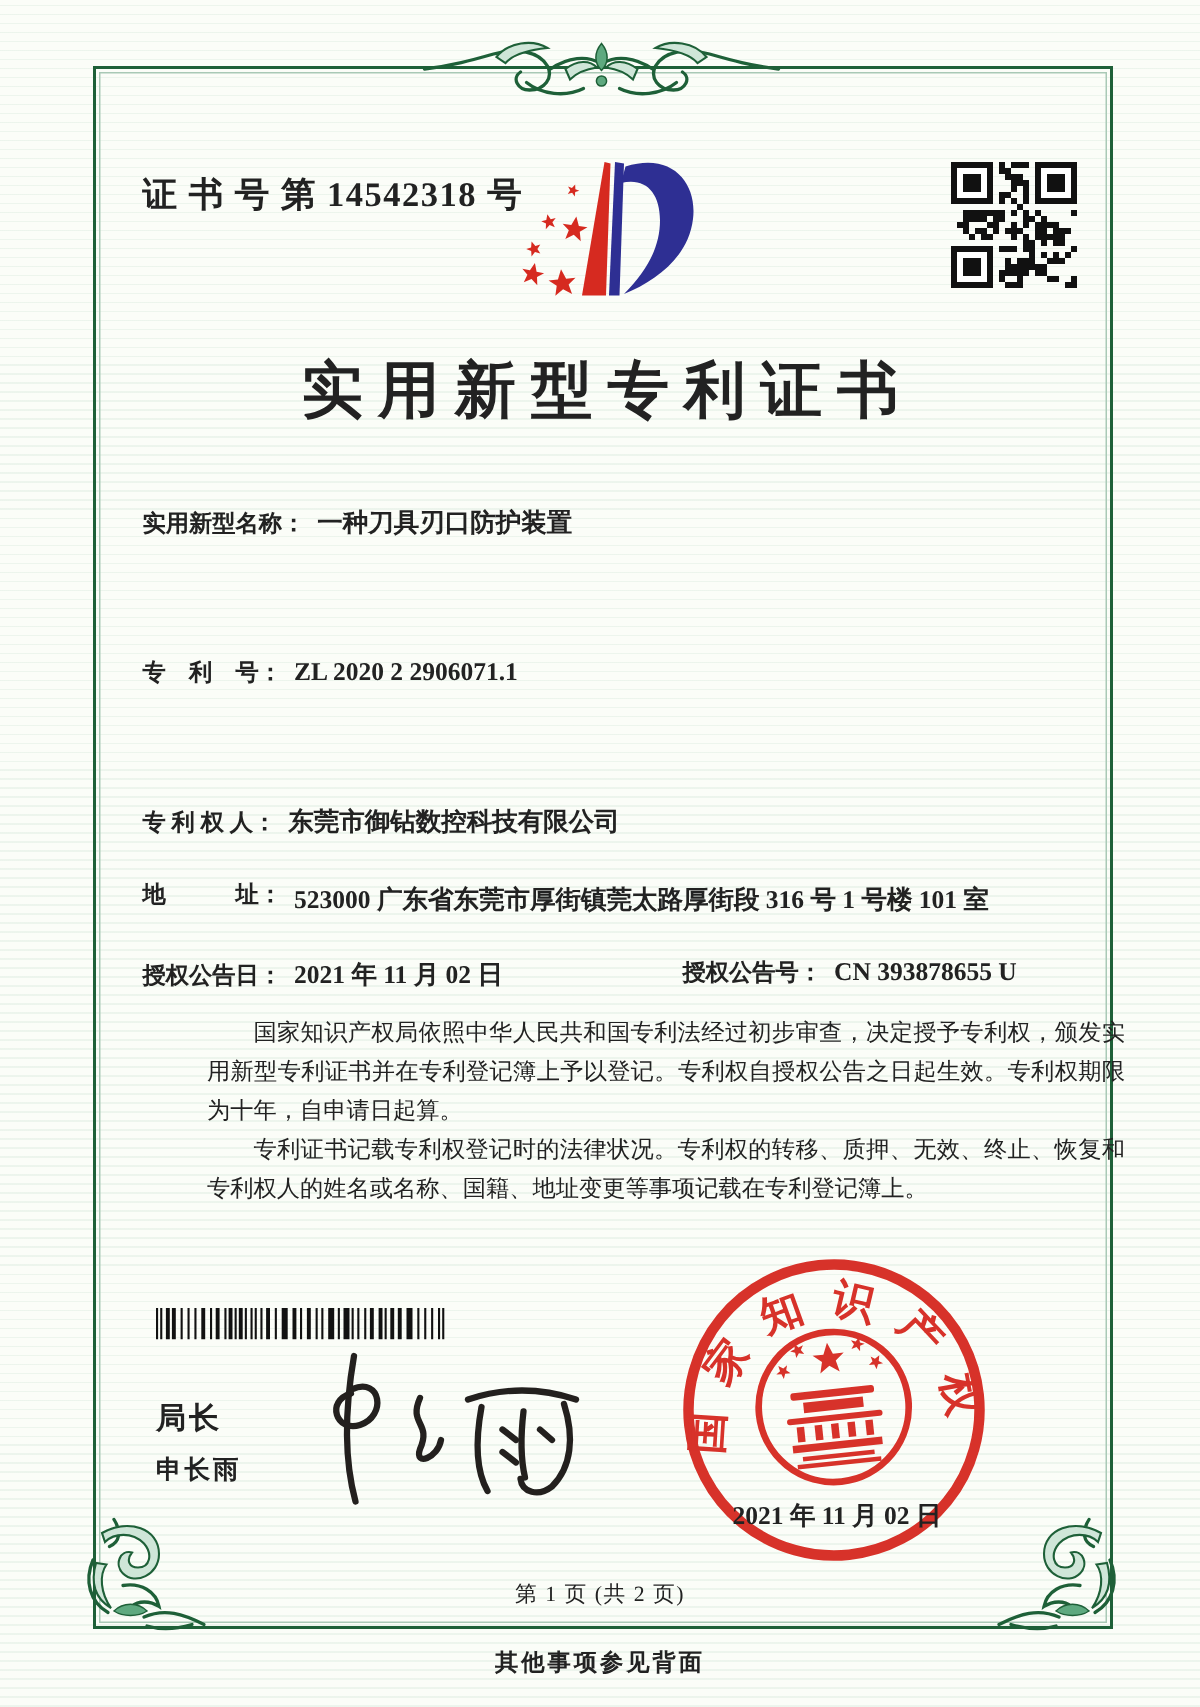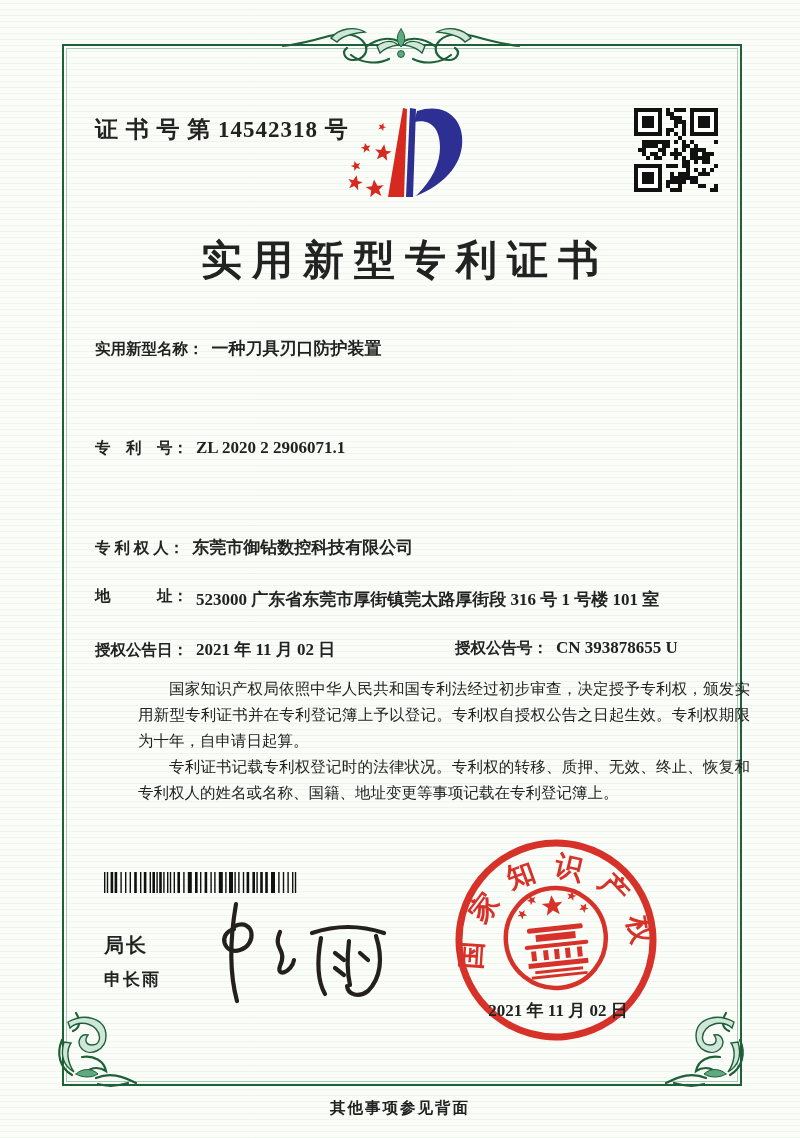--- a/index.html
+++ b/index.html
@@ -381,15 +381,16 @@
     <rect class="emblem" x="90" y="113" width="5" height="10"></rect>
     <rect class="emblem" x="101" y="113" width="5" height="10"></rect>
     <rect class="emblem" x="112" y="113" width="5" height="10"></rect>
     <rect class="emblem" x="124" y="113" width="5" height="10"></rect>
     <rect class="emblem" x="74" y="125" width="60" height="5"></rect>
     <rect class="emblem" x="80" y="133" width="48" height="3"></rect>
     <rect class="emblem" x="76" y="138" width="56" height="3"></rect>
   </svg>
   <div class="seal-date">2021 年 11 月 02 日</div>
 
+  <div class="page-num">第 1 页 (共 2 页)</div>
   <div class="back-note">其他事项参见背面</div>
 
 </div>
 
 </body></html>

